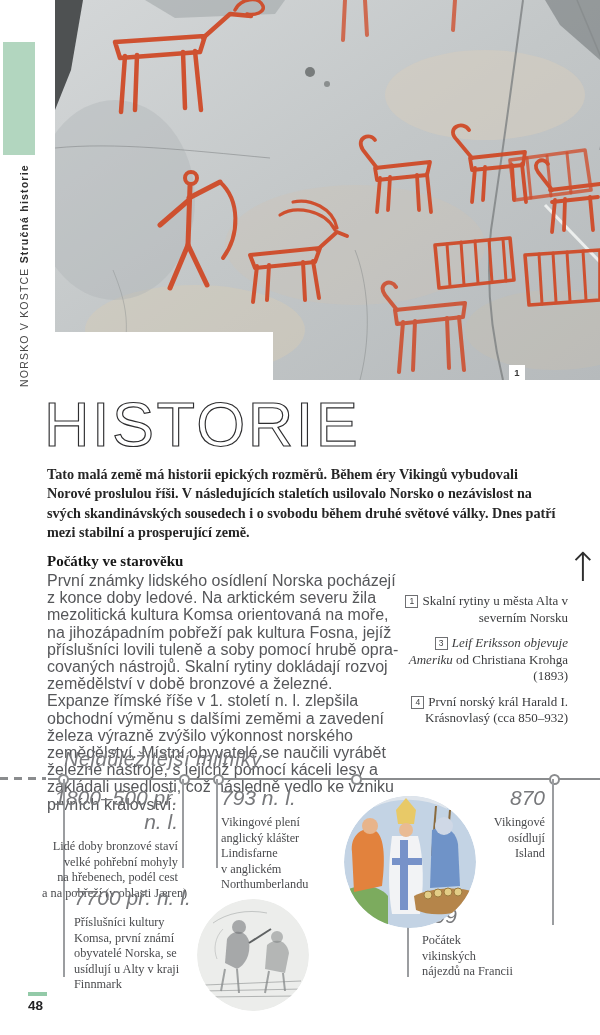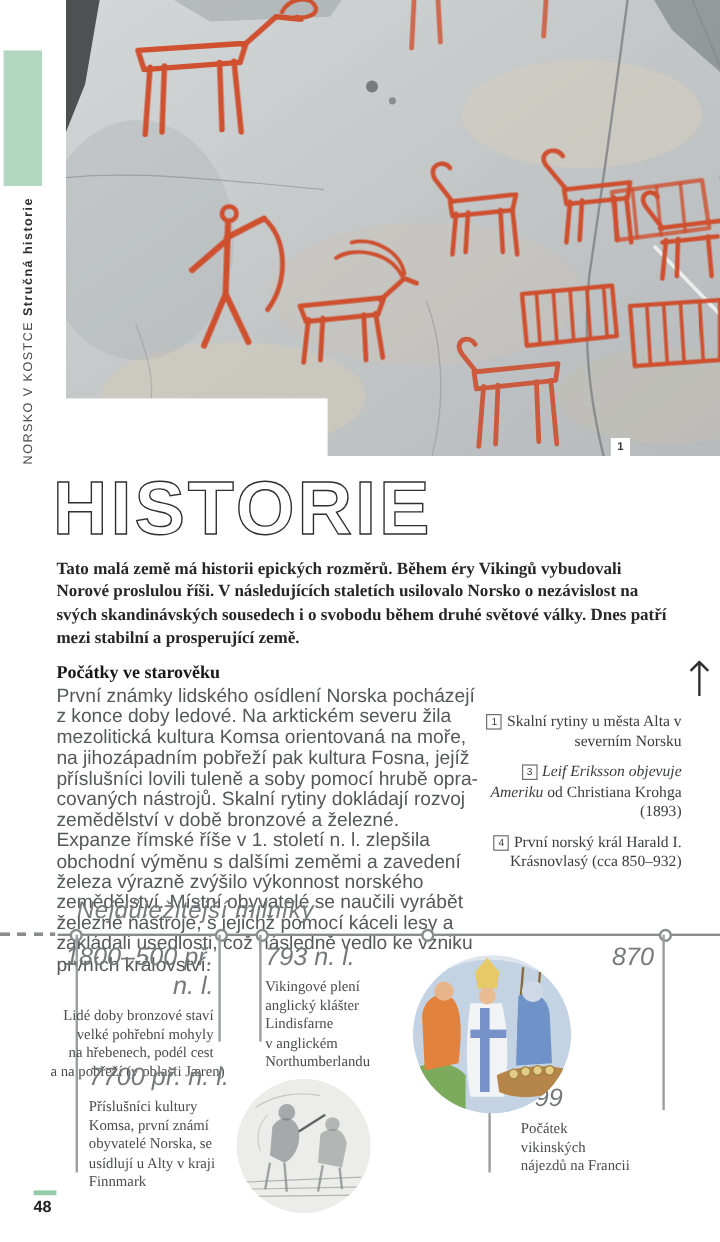--- a/index.html
+++ b/index.html
@@ -14,21 +14,21 @@
 
   
   .photo{position:absolute;left:55px;top:0;width:545px;height:380px;}
   .photo-badge{position:absolute;left:509px;top:365px;width:16px;height:15px;background:#fff;
         font-size:9.5px;font-weight:700;color:#3a3a3a;display:flex;align-items:center;justify-content:center;}
 
   
   .title-box{position:absolute;left:40px;top:332px;width:233px;height:56px;background:#fff;}
   .title-strong{position:absolute;left:47px;top:337px;font-size:38px;font-weight:800;
         letter-spacing:1px;color:#1c1c1a;}
-  .title-thin{position:absolute;left:44px;top:388px;font-size:63px;font-weight:700;
+  .title-thin{position:absolute;left:44px;top:388px;font-size:63px;font-weight:400;
         letter-spacing:2.5px;color:#333;}
   @supports (-webkit-text-stroke: 1px #000){
     .title-thin{color:#ffffff;-webkit-text-stroke:1.15px #2f2f31;}
   }
 
   
   .intro{position:absolute;left:47px;top:465px;width:518px;font-family:"Liberation Serif",serif;
         font-weight:700;font-size:14.2px;line-height:19.3px;color:#262626;}
   .sec-head{position:absolute;left:47px;top:553px;font-family:"Liberation Serif",serif;
         font-weight:700;font-size:15px;color:#171717;}
@@ -211,28 +211,31 @@
 Finnmark</div>
   </div>
   <div class="event" style="left:221px;top:786px;width:112px;">
     <div class="ev-date">793 n. l.</div>
     <div class="ev-body">Vikingové plení
 anglický klášter
 Lindisfarne
 v anglickém
 Northumberlandu</div>
   </div>
-  <div class="event" style="left:434px;top:904px;width:125px;">
+  <div class="event" style="left:422px;top:904px;width:125px;">
     <div class="ev-date">799</div>
     <div class="ev-body">Počátek
 vikinských
 nájezdů na Francii</div>
   </div>
   <div class="event ev-right" style="left:455px;top:786px;width:90px;">
     <div class="ev-date">870</div>
+    <div class="ev-body">Vikingové
+osídlují
+Island</div>
   </div>
 
   <div class="tl-img" id="img-medieval">
     <svg width="132" height="132" viewBox="0 0 132 132">
       <circle cx="66" cy="66" r="66" fill="#c3d3e4"></circle>
       <path d="M30,8 C50,-2 80,-2 104,10" stroke="#dfe5ec" stroke-width="6" fill="none"></path>
       <path d="M0,95 C18,86 36,90 44,100 L44,132 L0,132 Z" fill="#7cab5e"></path>
       <line x1="92" y1="10" x2="88" y2="60" stroke="#8a6b3e" stroke-width="2"></line>
       <line x1="106" y1="14" x2="102" y2="64" stroke="#8a6b3e" stroke-width="2"></line>
       <path d="M8,56 C6,38 20,30 30,34 C40,38 42,60 38,90 L10,96 Z" fill="#e2823d"></path>

